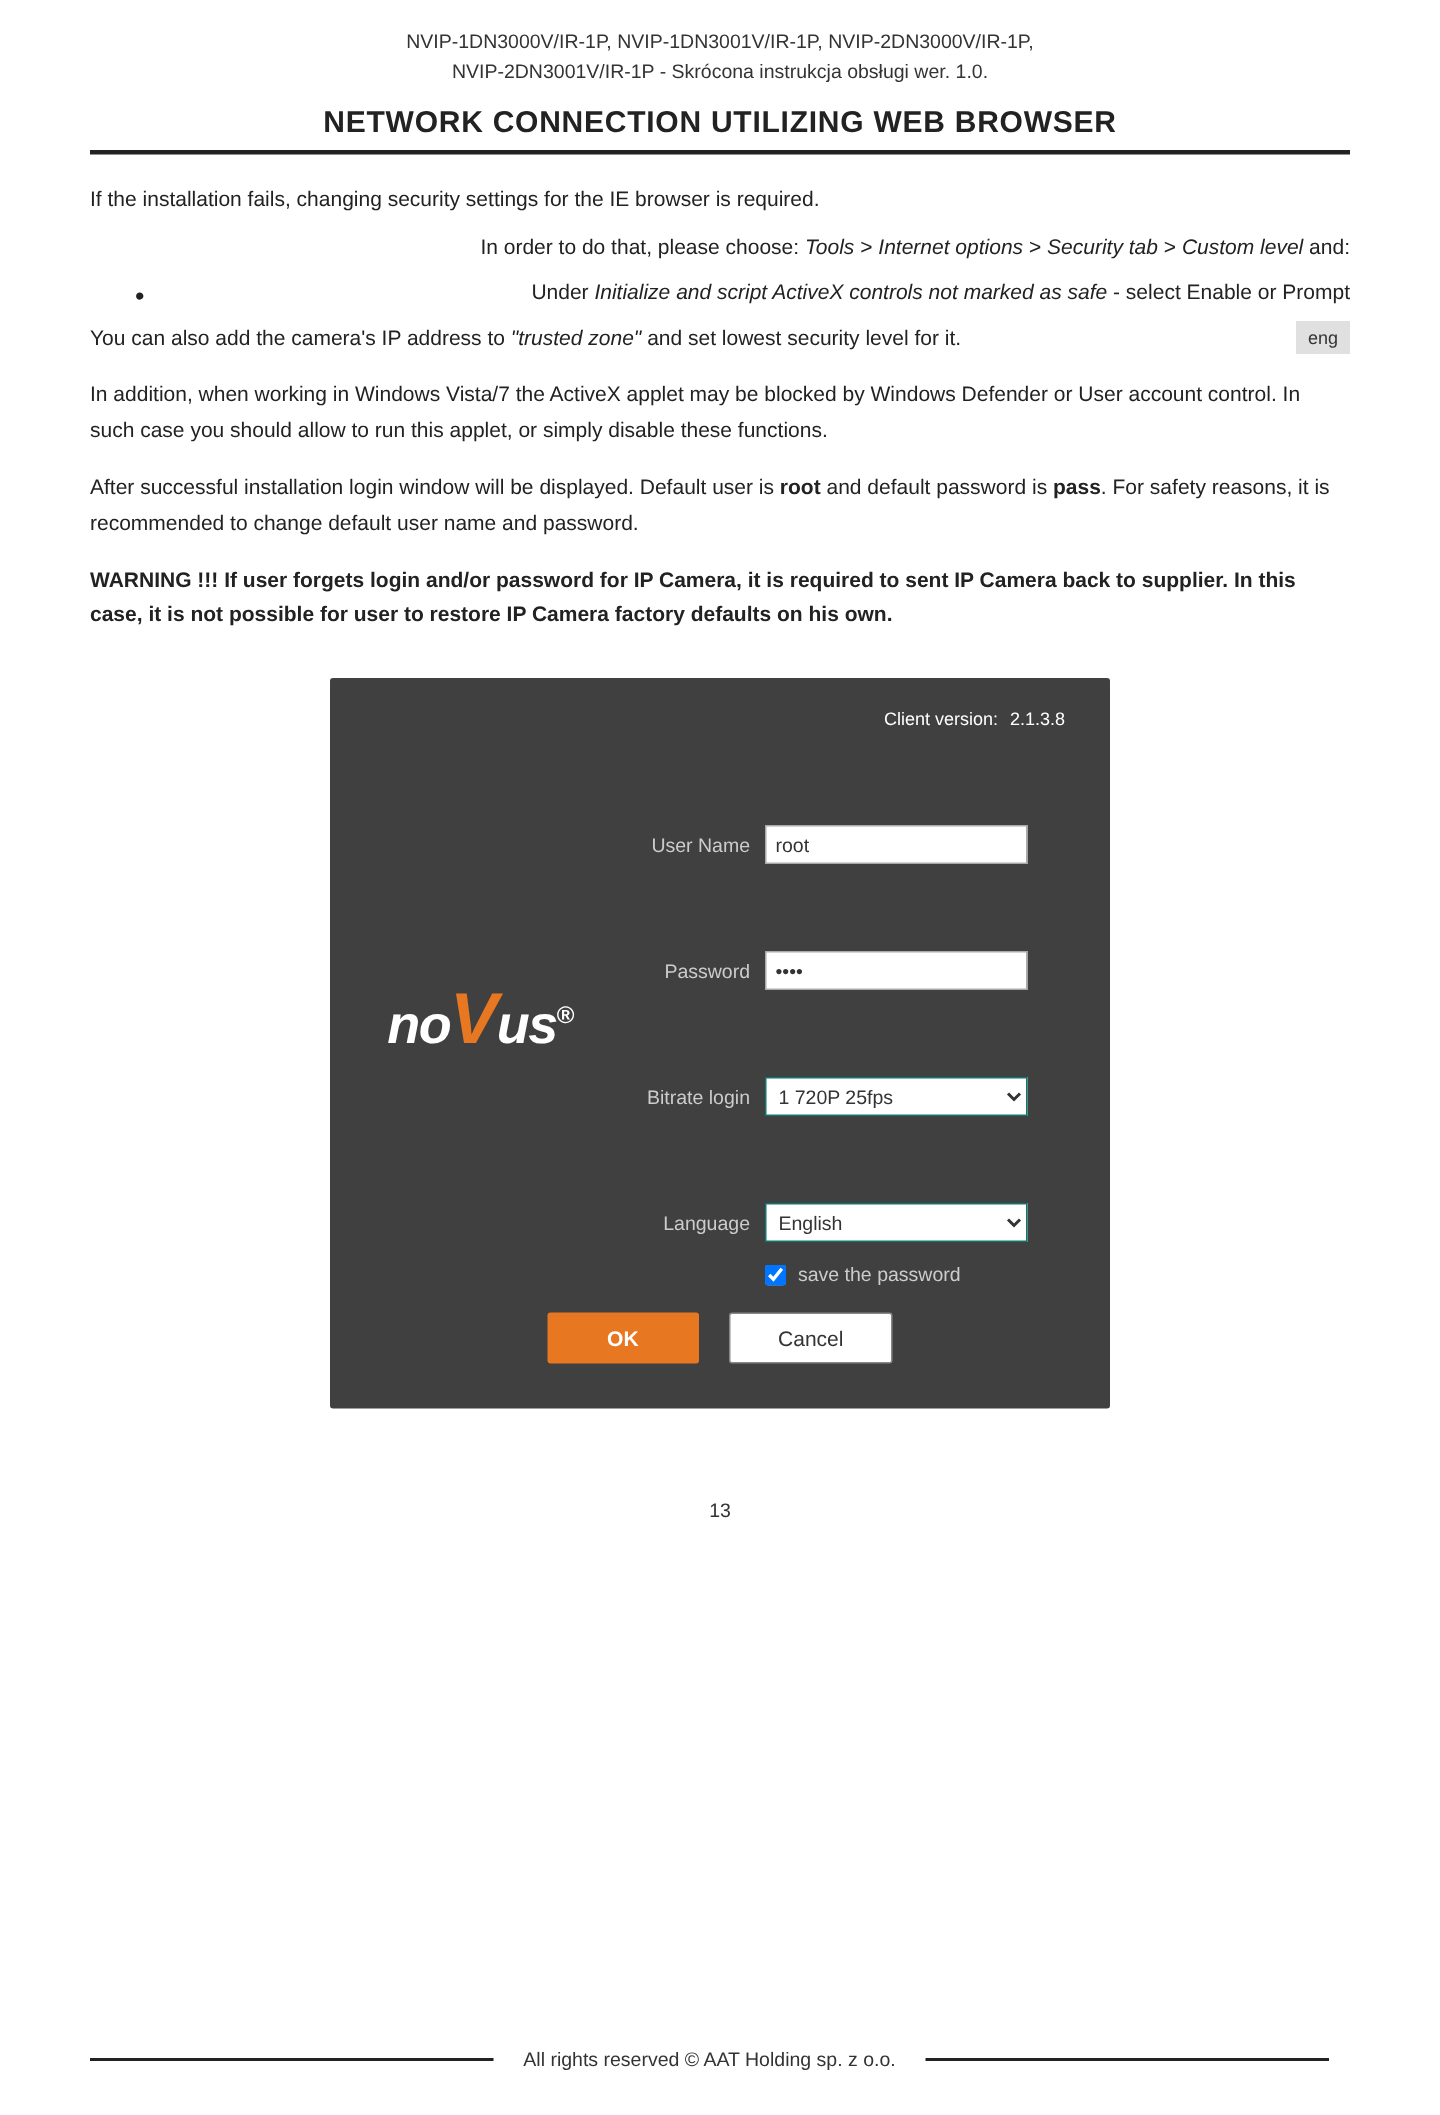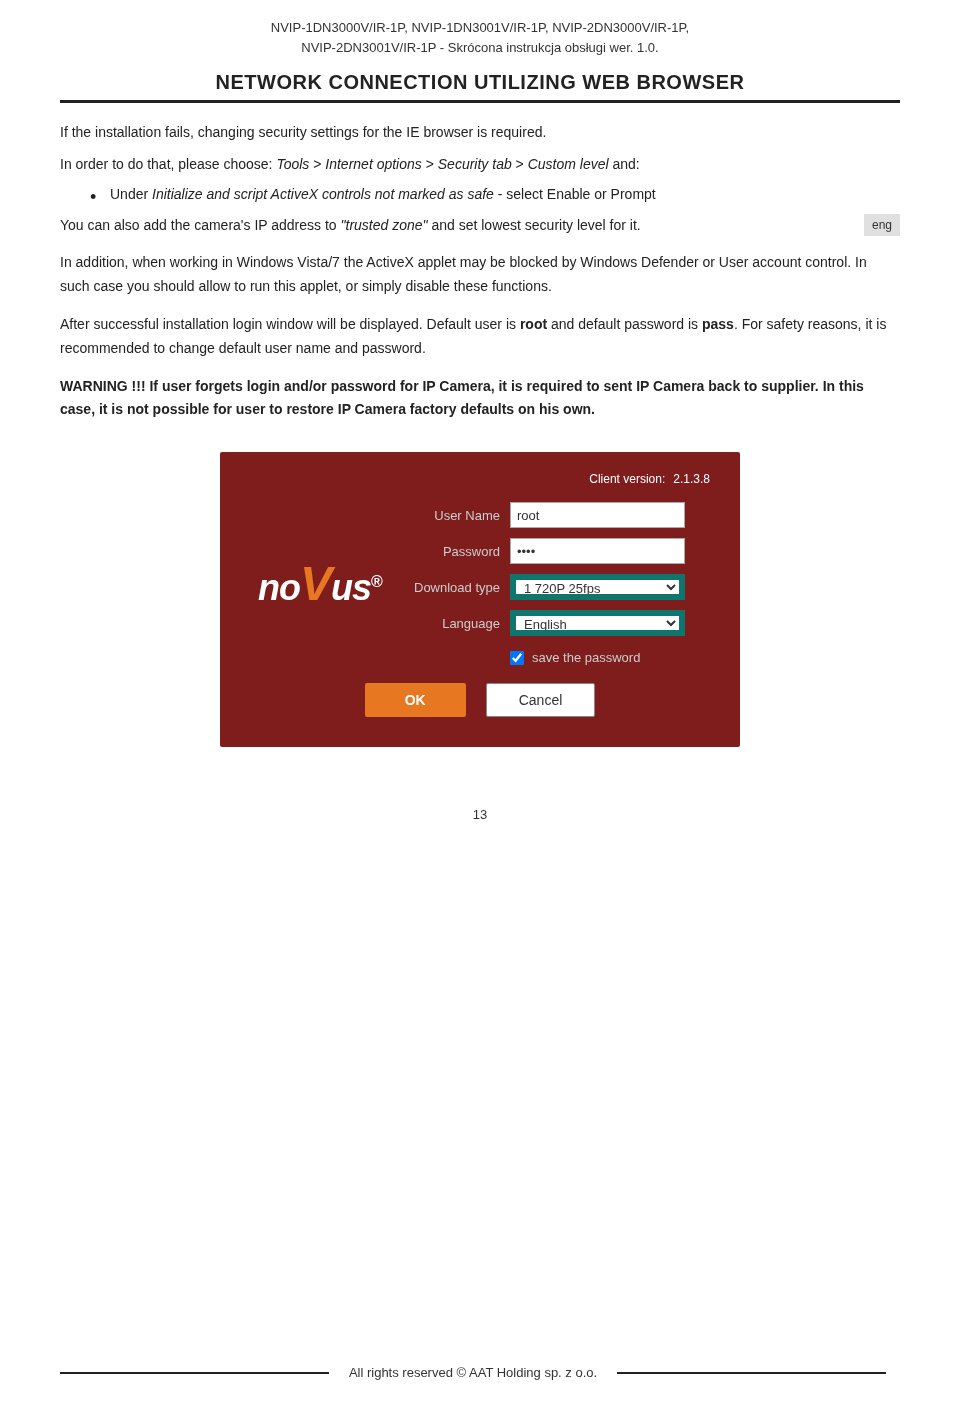--- a/index.html
+++ b/index.html
@@ -40,20 +40,21 @@
     }
     .intro-text {
       font-size: 14px;
       margin-bottom: 10px;
       line-height: 1.6;
     }
     .instruction-block {
       font-size: 14px;
       line-height: 1.7;
       margin-bottom: 8px;
+      text-align: right;
     }
     .bullet-list {
       list-style: none;
       margin: 6px 0 6px 30px;
     }
     .bullet-list li {
       position: relative;
       padding-left: 20px;
       margin-bottom: 8px;
       font-size: 14px;
@@ -84,21 +85,21 @@
       font-size: 14px;
       line-height: 1.7;
       margin-bottom: 20px;
     }
     .login-dialog-wrapper {
       display: flex;
       justify-content: center;
       margin: 30px auto 20px auto;
     }
     .login-dialog {
-      background: #7f1d1d;
+      background: #404040;
       width: 520px;
       padding: 20px 30px 30px 30px;
       border-radius: 2px;
       position: relative;
     }
     .dialog-client-version {
       display: flex;
       justify-content: flex-end;
       color: #ccc;
       font-size: 12px;
@@ -129,40 +130,41 @@
     .form-area {
       flex: 1;
       display: flex;
       flex-direction: column;
       gap: 10px;
     }
     .form-row {
       display: flex;
       align-items: center;
       gap: 10px;
+      margin-top: 48px;
     }
     .form-label {
       color: #ccc;
       font-size: 13px;
       width: 90px;
       text-align: right;
       flex-shrink: 0;
     }
     .form-input {
       background: #fff;
       border: 1px solid #aaa;
       height: 26px;
       width: 175px;
       font-size: 13px;
       padding: 0 6px;
       color: #333;
     }
     .form-select {
       background: #fff;
-      border: 6px solid #0f766e;
+      border: 1px solid #0f766e;
       height: 26px;
       width: 175px;
       font-size: 13px;
       padding: 0 4px;
       color: #333;
       appearance: auto;
     }
     .checkbox-row {
       display: flex;
       align-items: center;
@@ -298,21 +300,21 @@
             <div class="form-label">User Name</div>
             <input class="form-input" type="text" value="root" style="">
           </div>
 
           <div class="form-row">
             <div class="form-label">Password</div>
             <input class="form-input" type="password" value="pass" style="">
           </div>
 
           <div class="form-row">
-            <div class="form-label">Download type</div>
+            <div class="form-label">Bitrate login</div>
             <select class="form-select">
               <option>1 720P 25fps</option>
             </select>
           </div>
 
           <div class="form-row">
             <div class="form-label">Language</div>
             <select class="form-select">
               <option>English</option>
             </select>

